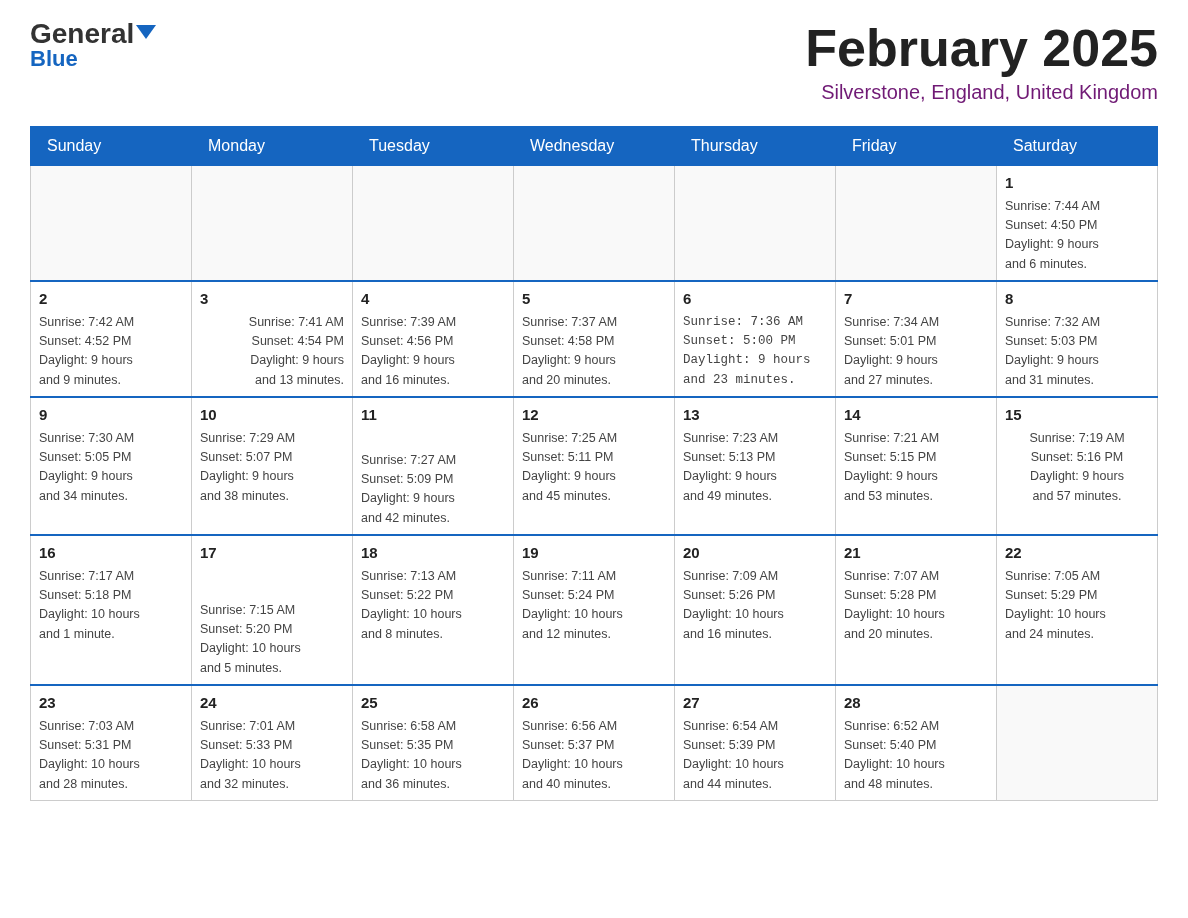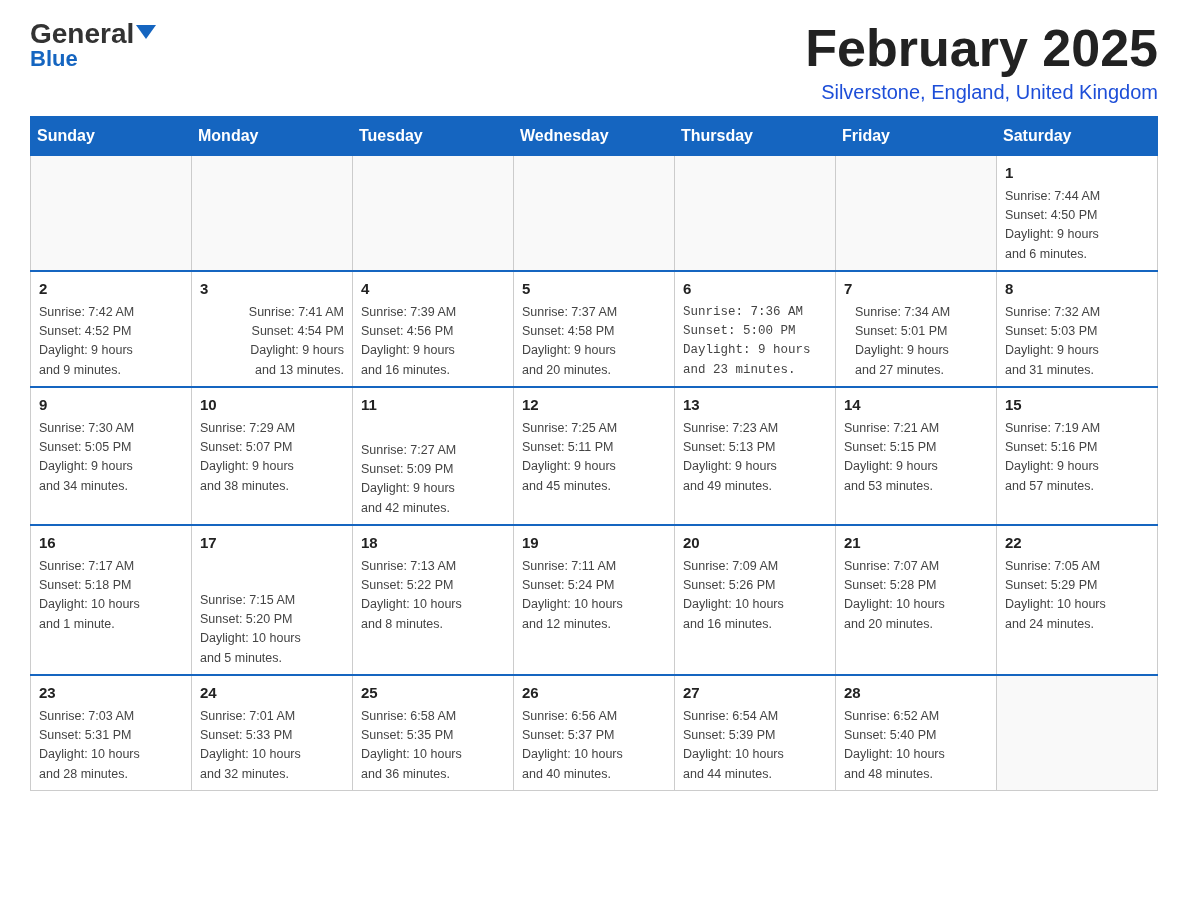--- a/index.html
+++ b/index.html
@@ -7,21 +7,21 @@
       font-family: Arial, sans-serif;
       background: #fff;
       width: 1188px;
       min-height: 918px;
       padding: 20px 30px;
     }
     .header {
       display: flex;
       justify-content: space-between;
       align-items: flex-start;
-      margin-bottom: 12px;
+      margin-bottom: 22px;
     }
     .logo {
       display: flex;
       flex-direction: column;
       align-items: flex-start;
     }
     .logo-text {
       font-size: 28px;
       font-weight: bold;
       color: #333;
@@ -52,34 +52,34 @@
       text-align: right;
     }
     .month-title {
       font-size: 52px;
       font-weight: bold;
       color: #222;
       line-height: 1.1;
     }
     .location {
       font-size: 20px;
-      color: #1d4ed8;
+      color: #701a75;
       margin-top: 4px;
     }
     .calendar {
       width: 100%;
       border-collapse: collapse;
       border: 1px solid #bbb;
     }
     .calendar th {
       background-color: #1565c0;
       color: #fff;
       font-size: 16px;
-      font-weight: bold;
-      padding: 10px 6px;
+      font-weight: normal;
+      padding: 10px 16px;
       text-align: left;
       border: 1px solid #1565c0;
     }
     .calendar td {
       border: 1px solid #ccc;
       vertical-align: top;
       padding: 6px 8px;
       width: calc(100% / 7);
       min-height: 100px;
       font-size: 13px;
@@ -180,21 +180,21 @@
         </td>
         <td>
           <span class="day-number">6</span>
           <div class="day-info" style="white-space: pre-line; font-family: Liberation Mono, monospace;">Sunrise: 7:36 AM
 Sunset: 5:00 PM
 Daylight: 9 hours
 and 23 minutes.</div>
         </td>
         <td>
           <span class="day-number">7</span>
-          <div class="day-info" style="white-space: pre-line; margin-left: 11px;">Sunrise: 7:34 AM
+          <div class="day-info" style="white-space: pre-line;">Sunrise: 7:34 AM
 Sunset: 5:01 PM
 Daylight: 9 hours
 and 27 minutes.</div>
         </td>
         <td>
           <span class="day-number">8</span>
           <div class="day-info" style="white-space: pre-line;">Sunrise: 7:32 AM
 Sunset: 5:03 PM
 Daylight: 9 hours
 and 31 minutes.</div>
@@ -238,21 +238,21 @@
         </td>
         <td>
           <span class="day-number">14</span>
           <div class="day-info" style="white-space: pre-line;">Sunrise: 7:21 AM
 Sunset: 5:15 PM
 Daylight: 9 hours
 and 53 minutes.</div>
         </td>
         <td>
           <span class="day-number">15</span>
-          <div class="day-info" style="white-space: pre-line;">Sunrise: 7:19 AM
+          <div class="day-info" style="white-space: pre-line; text-align: center;">Sunrise: 7:19 AM
 Sunset: 5:16 PM
 Daylight: 9 hours
 and 57 minutes.</div>
         </td>
       </tr>
       <tr class="row-border">
         <td>
           <span class="day-number">16</span>
           <div class="day-info" style="white-space: pre-line;">Sunrise: 7:17 AM
 Sunset: 5:18 PM

